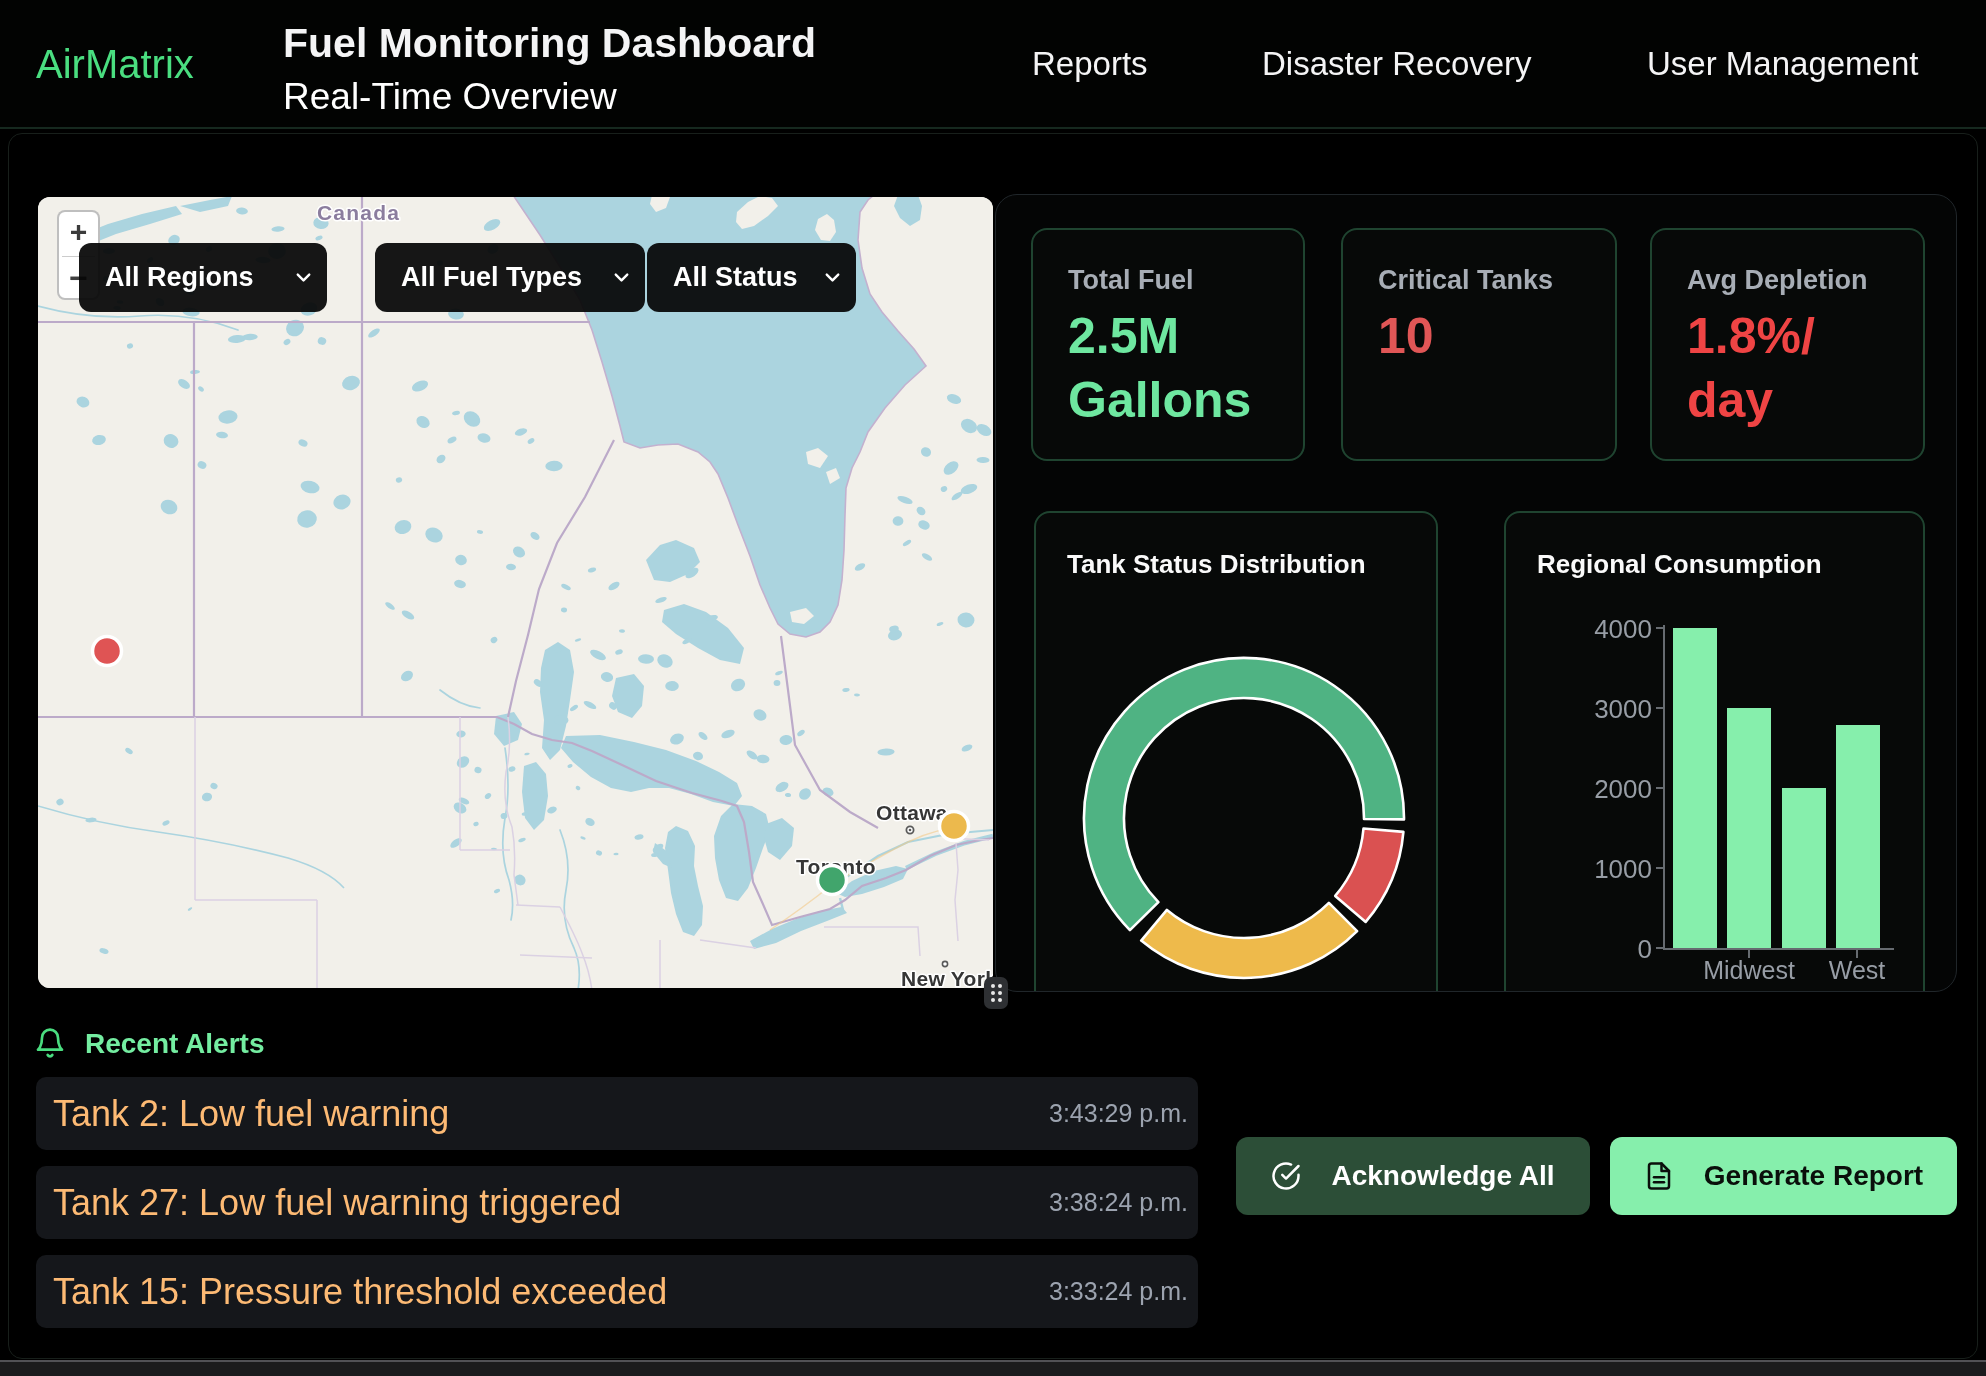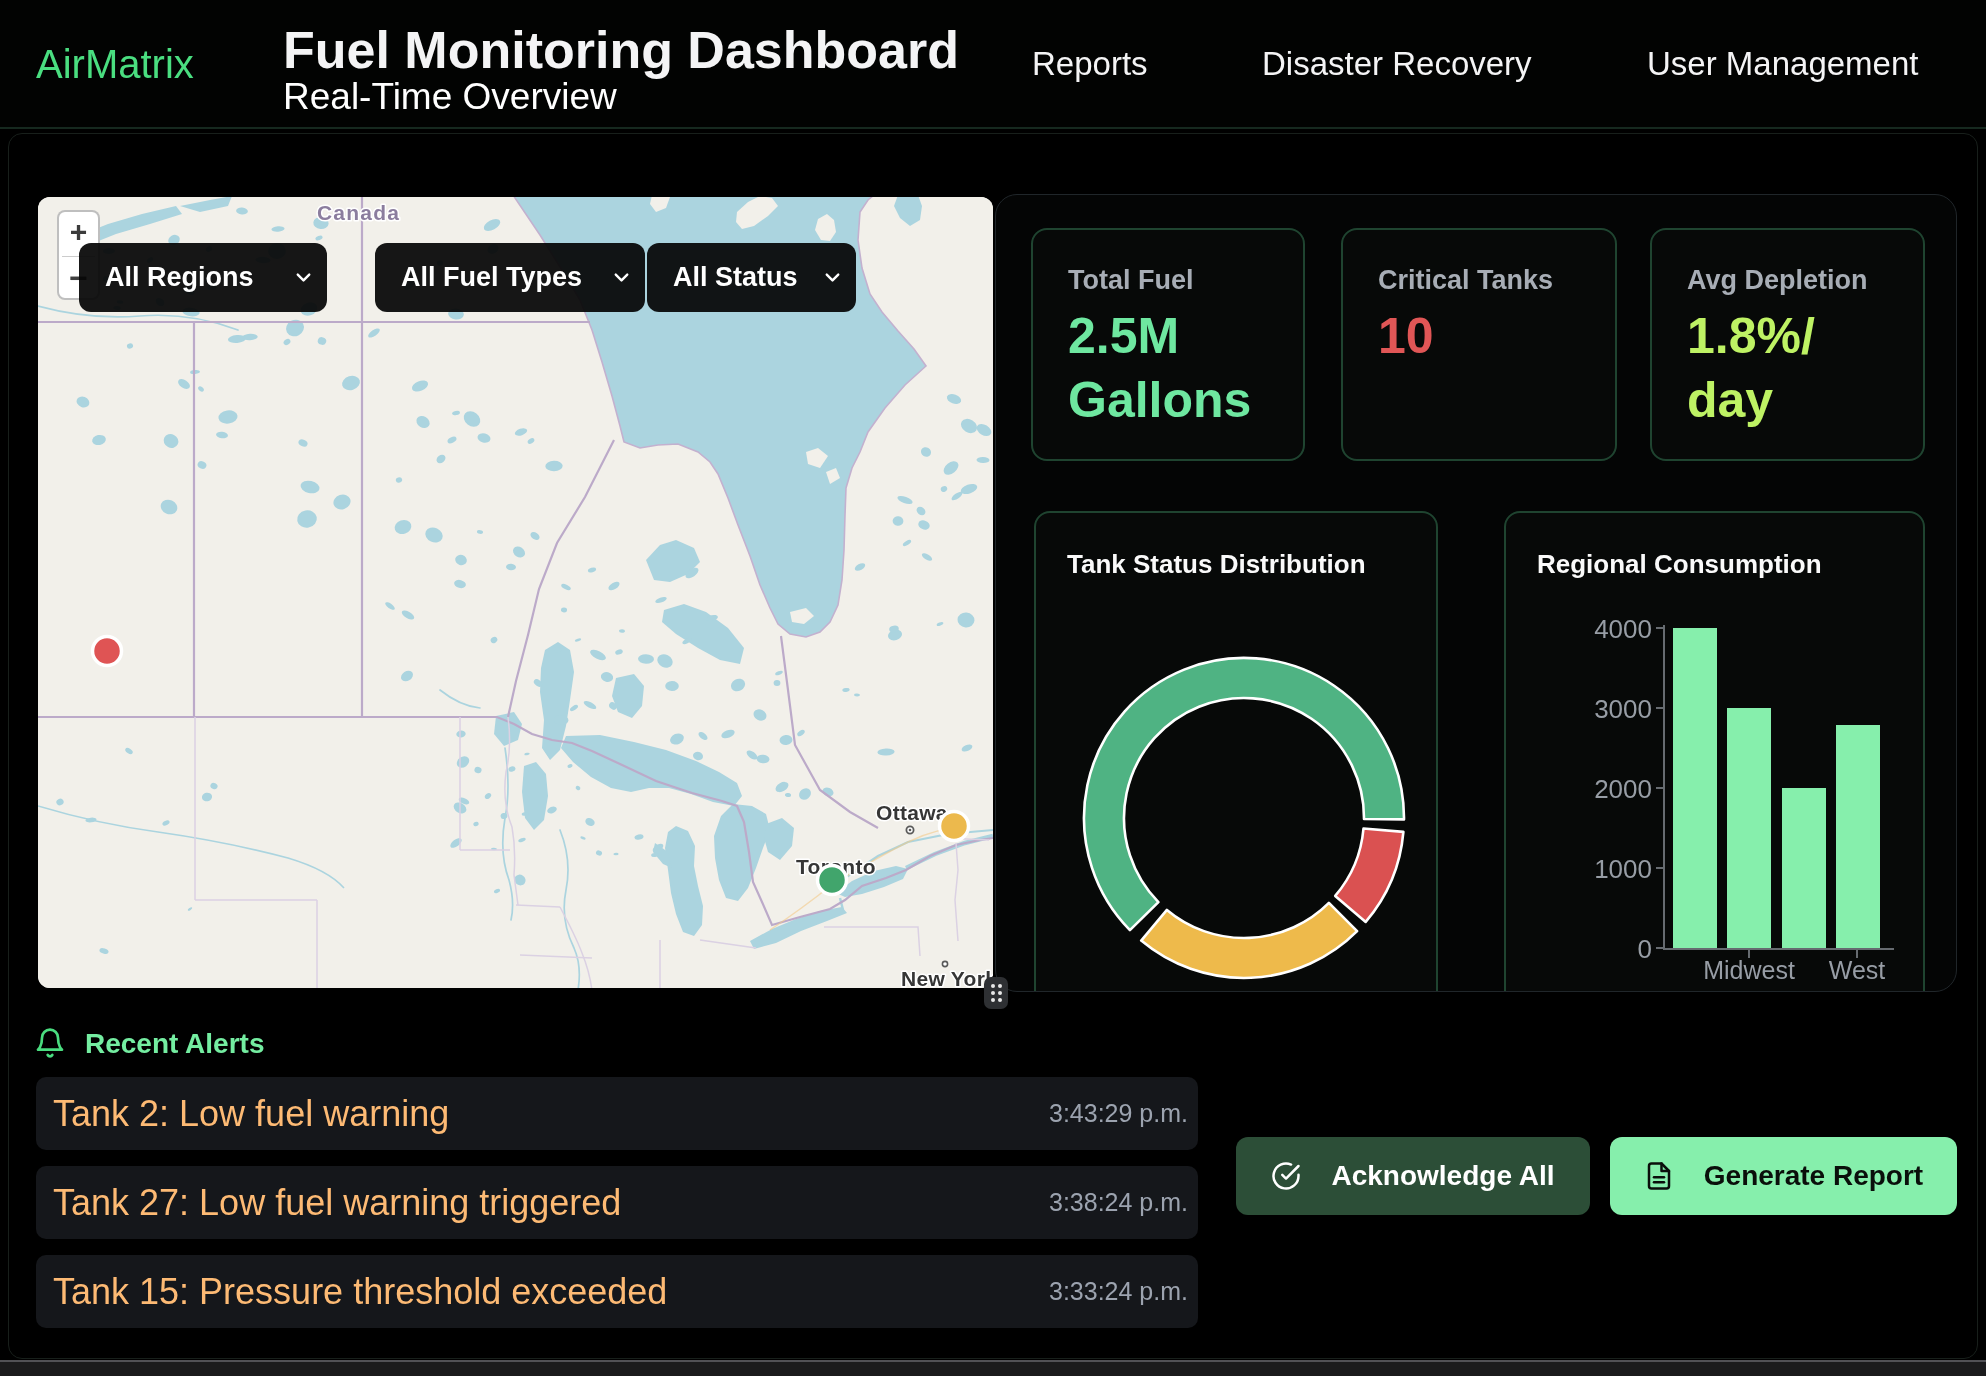--- a/index.html
+++ b/index.html
@@ -1,17 +1,17 @@
 <!DOCTYPE html>
 <html><head><meta charset="utf-8"><style>
 * { margin:0; padding:0; box-sizing:border-box; }
 html,body { width:1986px; height:1376px; background:#000; font-family:"Liberation Sans", sans-serif; position:relative; overflow:hidden; }
 .hdr { position:absolute; left:0; top:0; width:1986px; height:129px; background:#020302; border-bottom:2px solid #16291f; }
 .logo { position:absolute; left:36px; top:42px; font-size:40px; font-weight:normal; color:#4ade80; }
-.htitle { position:absolute; left:283px; top:20px; font-size:52px; font-weight:bold; color:#f4f4f5; }
+.htitle { position:absolute; left:283px; top:20px; font-size:41px; font-weight:bold; color:#f4f4f5; }
 .hsub { position:absolute; left:283px; top:76px; font-size:37px; font-weight:400; color:#ffffff; }
 .nav { position:absolute; top:45px; font-size:33px; font-weight:400; color:#f4f4f5; }
 .shell { position:absolute; left:8px; top:133px; width:1970px; height:1226px; background:#000; border:1px solid #181f1b; border-radius:14px; }
 .mapbox { position:absolute; left:38px; top:197px; width:955px; height:791px; border-radius:12px; overflow:hidden; background:#f2f0ea; }
 .zoomctl { position:absolute; left:57px; top:210px; width:43px; height:90px; background:#fff; border:2px solid rgba(0,0,0,0.25); border-radius:8px; }
 .zoomctl .plus { position:absolute; left:0; top:3px; width:100%; text-align:center; font-size:30px; font-weight:600; color:#3c3c3c; }
 .zoomctl .minus { position:absolute; left:0; top:48px; width:100%; text-align:center; font-size:32px; font-weight:bold; color:#404040; }
 .zoomctl .div { position:absolute; left:3px; right:3px; top:44px; height:1px; background:#ccc; }
 .pill { position:absolute; top:243px; height:69px; background:rgba(5,5,5,0.93); border-radius:12px; color:#fff;
   display:flex; align-items:center; justify-content:space-between; padding:0 12px 0 26px; font-size:27px; font-weight:bold; }
@@ -302,21 +302,21 @@
   <div class="scard" style="left:35px;width:274px">
     <div class="slabel">Total Fuel</div>
     <div class="sval" style="color:#6ee7a0">2.5M<br>Gallons</div>
   </div>
   <div class="scard" style="left:345px;width:276px">
     <div class="slabel">Critical Tanks</div>
     <div class="sval" style="color:#e05656">10</div>
   </div>
   <div class="scard" style="left:654px;width:275px">
     <div class="slabel">Avg Depletion</div>
-    <div class="sval" style="color:#bef264">1.8%/<br>day</div>
+    <div class="sval" style="color:#ef4444">1.8%/<br>day</div>
   </div>
   <div class="ccard" style="left:38px;width:404px">
     <div class="ctitle">Tank Status Distribution</div>
     <div style="position:absolute;left:0;top:0"><svg width="417" height="482" viewBox="0 0 417 482">
           <path d="M93.9 417.1 A160 160 0 1 1 368.0 306.4 L328.0 306.0 A120 120 0 1 0 122.4 389.1 Z" fill="#4fb383" stroke="#fff" stroke-width="2.6" stroke-linejoin="round"></path>
           <path d="M367.4 318.9 A160 160 0 0 1 329.7 408.9 L299.2 382.9 A120 120 0 0 0 327.5 315.5 Z" fill="#da5151" stroke="#fff" stroke-width="2.6" stroke-linejoin="round"></path>
           <path d="M321.1 418.1 A160 160 0 0 1 105.2 427.6 L130.9 396.9 A120 120 0 0 0 292.9 389.9 Z" fill="#eeba4b" stroke="#fff" stroke-width="2.6" stroke-linejoin="round"></path>
         </svg></div>
   </div>
   <div class="ccard" style="left:508px;width:421px">

